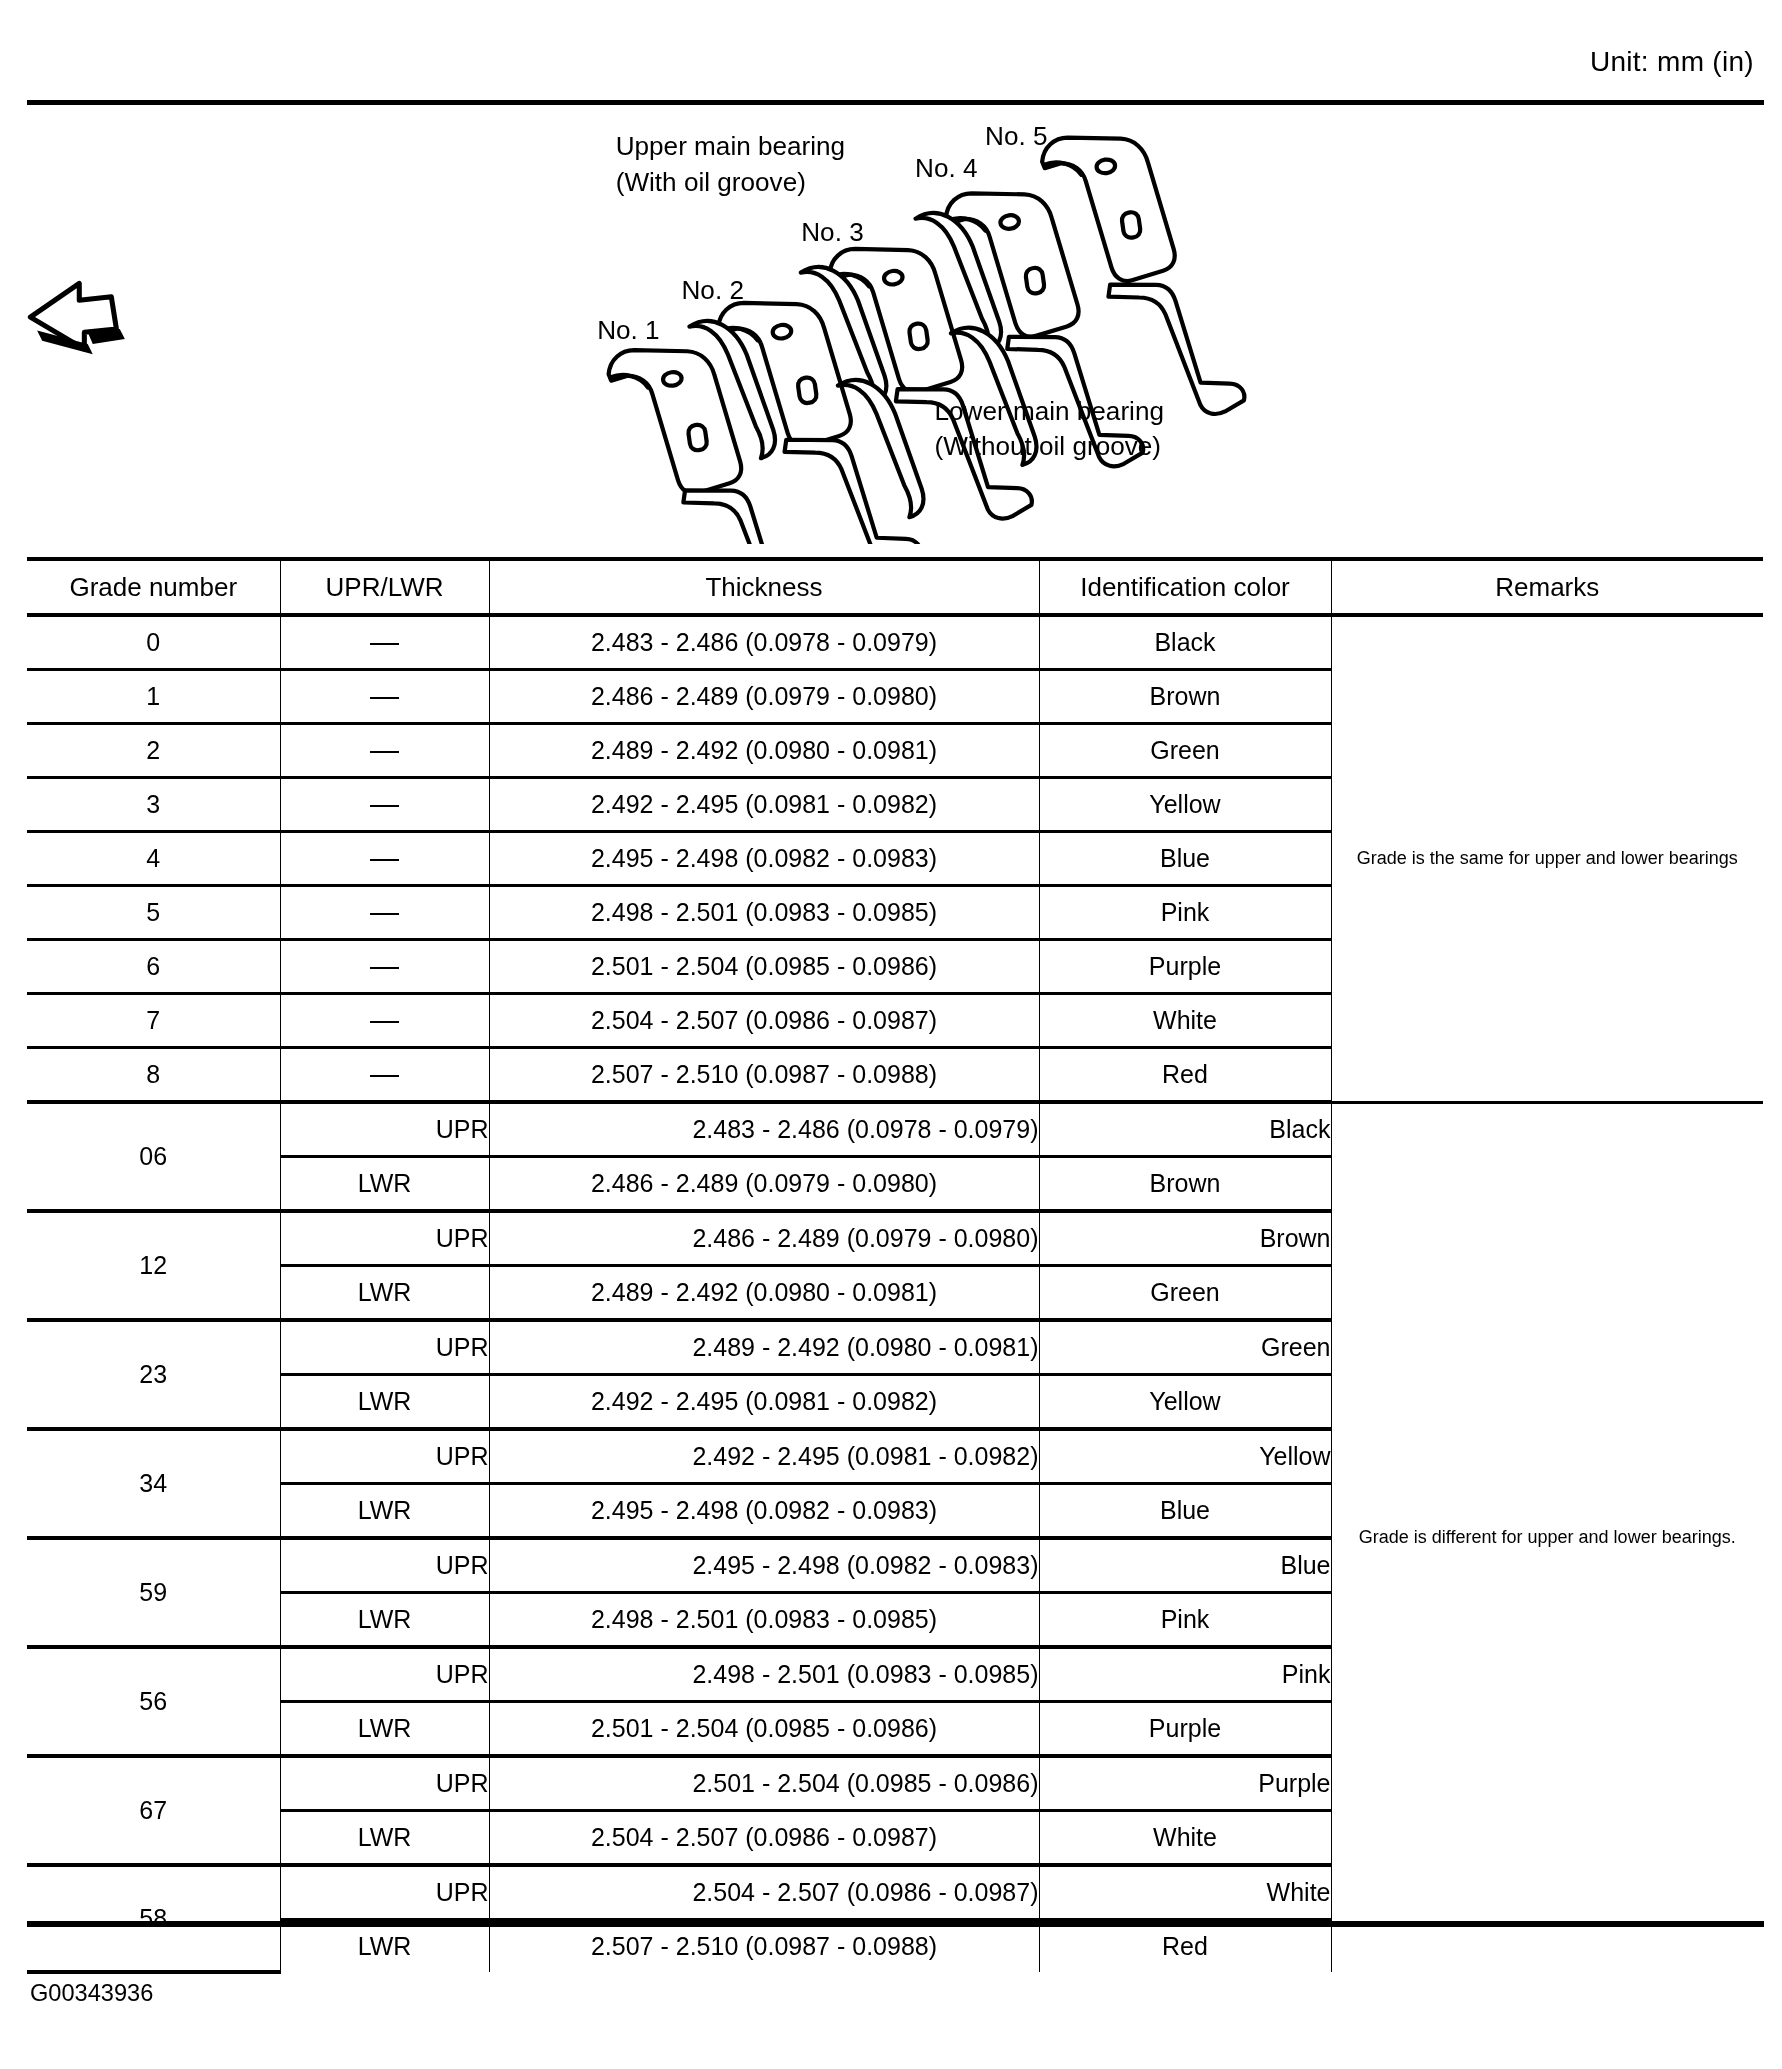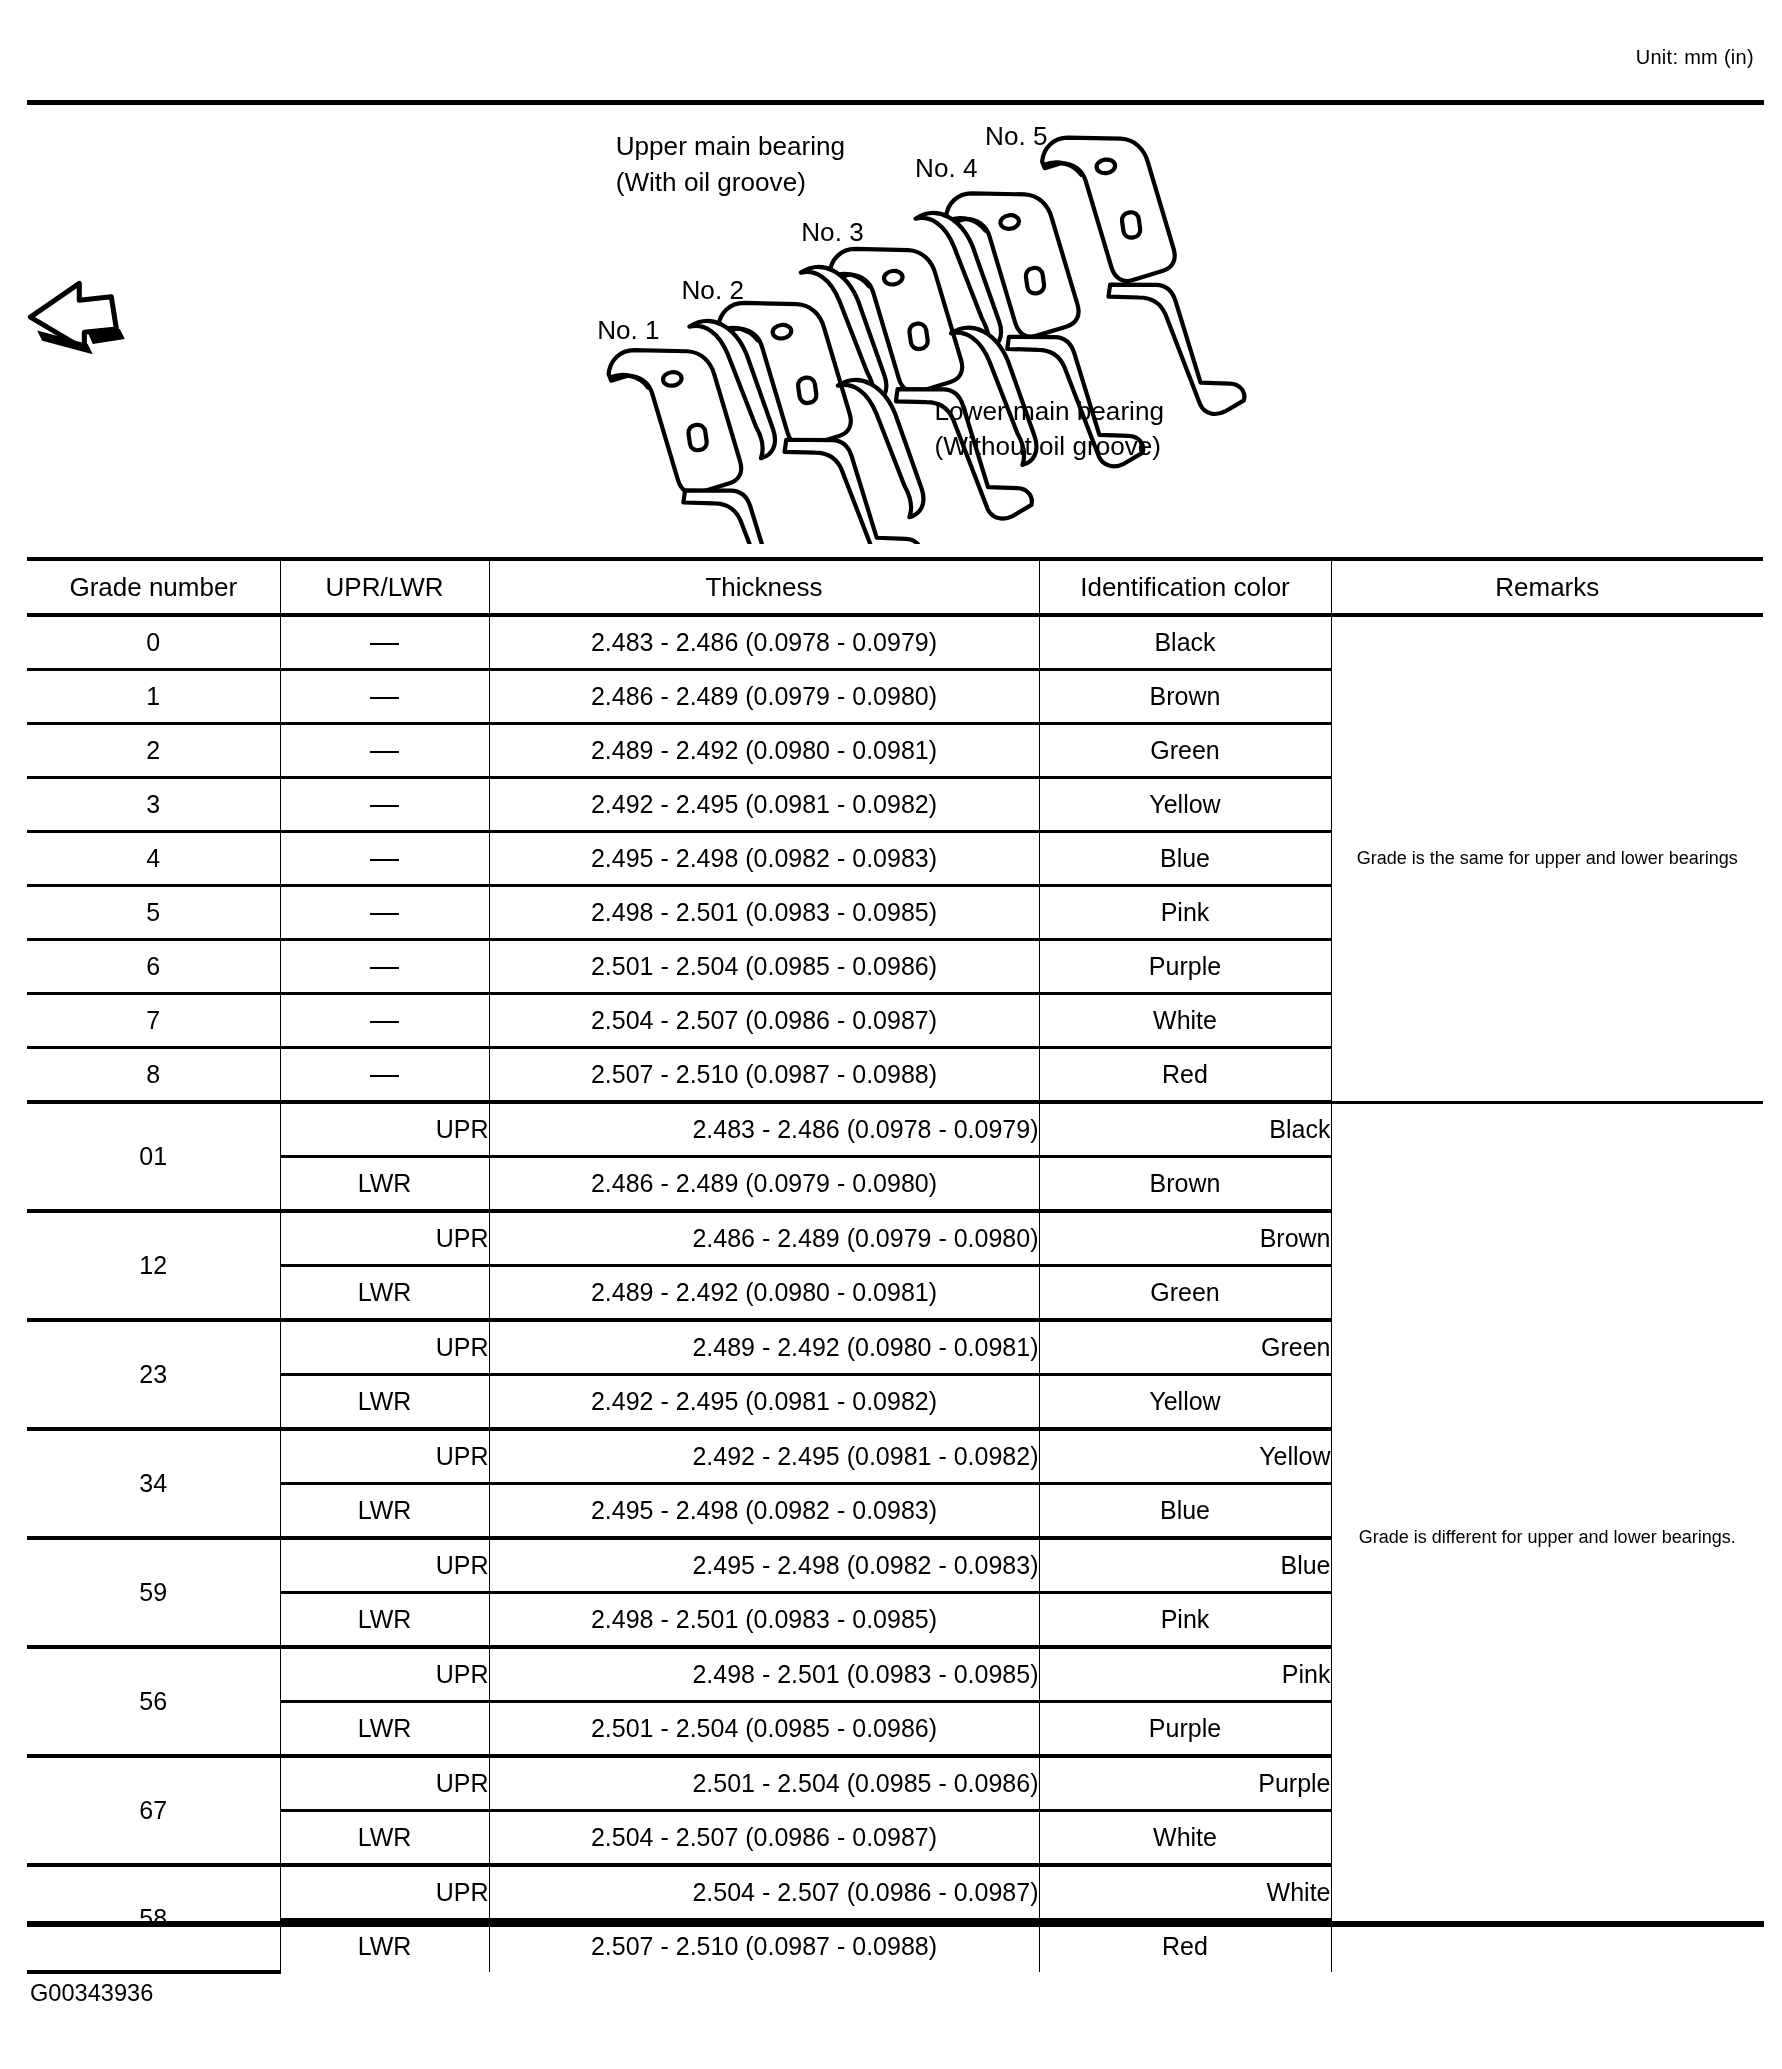--- a/index.html
+++ b/index.html
@@ -14,21 +14,21 @@
     color: #000000;
     position: relative;
     overflow: hidden;
   }
 
   
   .unit-label {
     position: absolute;
     top: 46px;
     right: 29px;
-    font-size: 20px;
+    font-size: 28px;
     letter-spacing: 0.3px;
     white-space: nowrap;
   }
 
   
   .top-rule {
     position: absolute;
     left: 27px;
     right: 18.6px;
     top: 100px;
@@ -308,21 +308,21 @@
         <td>White</td>
       </tr>
       <tr class="simple-row last-simple">
         <td>8</td>
         <td class="dash-cell">—</td>
         <td>2.507 - 2.510 (0.0987 - 0.0988)</td>
         <td>Red</td>
       </tr>
 
       <tr class="pair-row pair-upr">
-        <td class="grade-span" rowspan="2">01</td>
+        <td class="grade-span" rowspan="2">06</td>
         <td class="pair-inner">UPR</td>
         <td class="pair-inner">2.483 - 2.486 (0.0978 - 0.0979)</td>
         <td class="pair-inner">Black</td>
         <td class="remarks-cell remarks-lower" rowspan="16">Grade is different for upper and lower bearings.</td>
       </tr>
       <tr class="pair-row pair-lwr">
         <td class="pair-inner">LWR</td>
         <td class="pair-inner">2.486 - 2.489 (0.0979 - 0.0980)</td>
         <td class="pair-inner">Brown</td>
       </tr>

